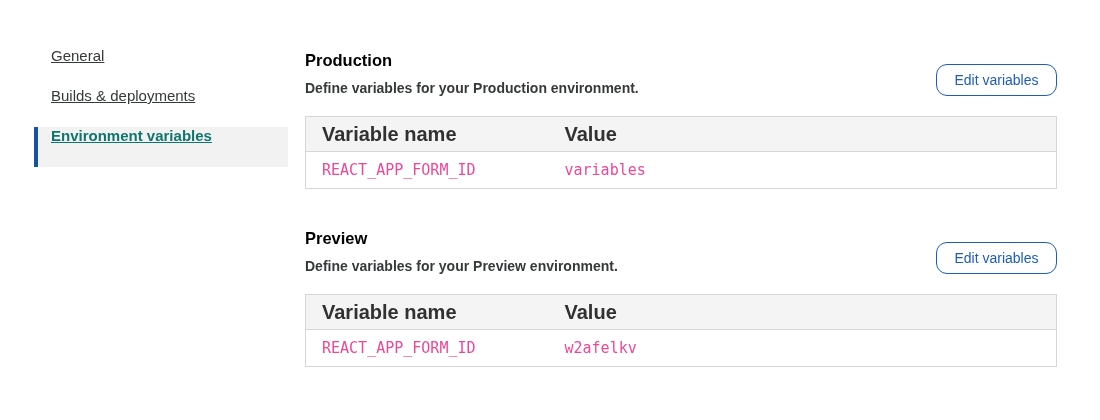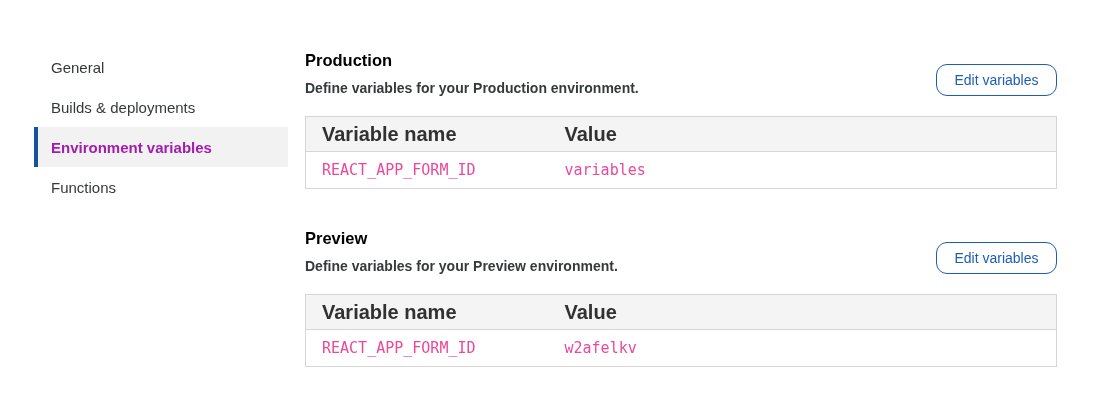--- a/index.html
+++ b/index.html
@@ -7,30 +7,31 @@
   body {
     width: 1100px; height: 420px; overflow: hidden;
     font-family: "Liberation Sans", "DejaVu Sans", sans-serif;
     -webkit-font-smoothing: antialiased;
   }
   .page { position: relative; width: 1100px; height: 420px; background: #ffffff; }
 
   
   .sidebar { position: absolute; left: 34px; top: 47px; width: 254px; }
   .nav-item {
-    height: 40px; display: flex; align-items: center;
+    height: 40px; display: flex; align-items: flex-start;
     padding-left: 13px; border-left: 4px solid transparent;
     font-size: 15px; color: #36393a; cursor: pointer;
     white-space: nowrap;
+    text-decoration: underline;
   }
   .nav-item.active {
     background: #f2f2f2;
     border-left-color: #15539e;
     font-weight: bold;
-    color: #a21caf;
+    color: #0f766e;
   }
 
   
   .content { position: absolute; left: 305px; top: 50px; width: 752px; }
   .env-section { position: relative; }
   .env-section + .env-section { margin-top: 39px; }
   .section-title {
     margin: 0; font-size: 16.5px; line-height: 20px;
     font-weight: bold; color: #000000;
   }
@@ -72,23 +73,20 @@
   <nav class="sidebar">
     <div class="nav-item">
       <span>General</span>
     </div>
     <div class="nav-item">
       <span>Builds &amp; deployments</span>
     </div>
     <div class="nav-item active">
       <span>Environment variables</span>
     </div>
-    <div class="nav-item">
-      <span>Functions</span>
-    </div>
   </nav>
 
   <main class="content">
 
     <section class="env-section">
       <h2 class="section-title">Production</h2>
       <p class="section-desc">Define variables for your Production environment.</p>
       <button class="edit-btn">Edit variables</button>
       <table class="vars-table">
         <thead>

